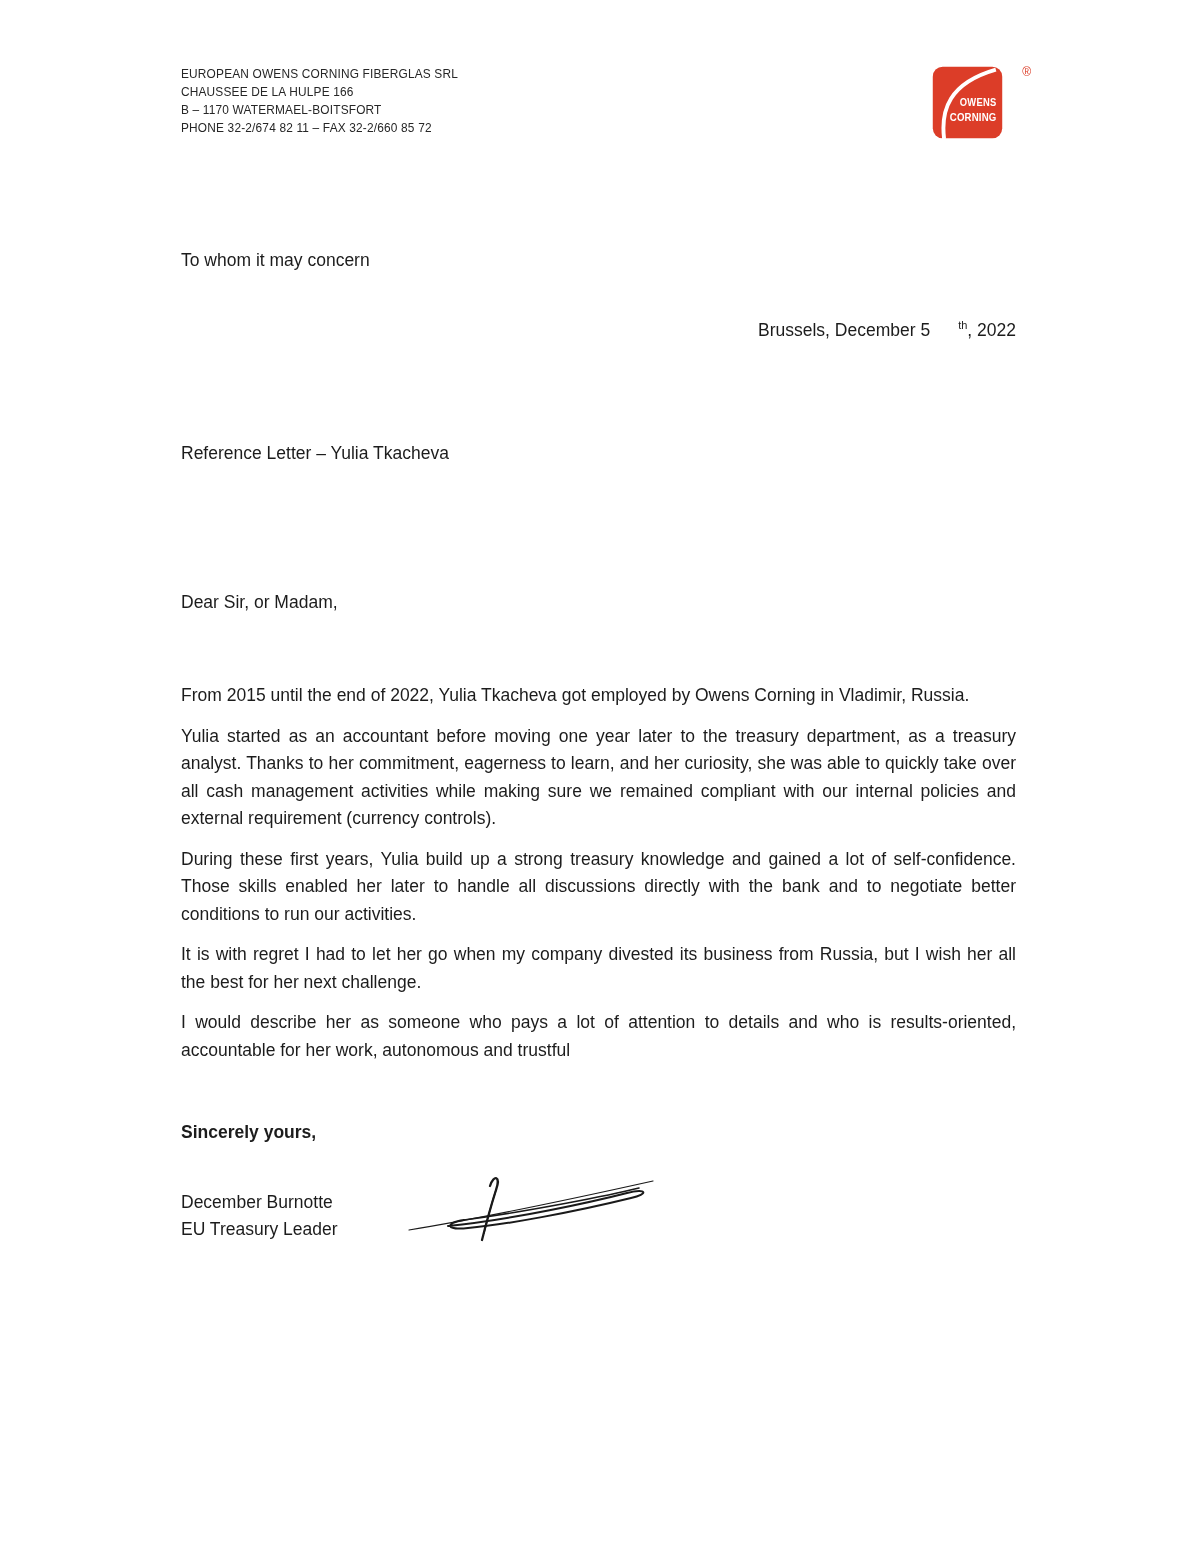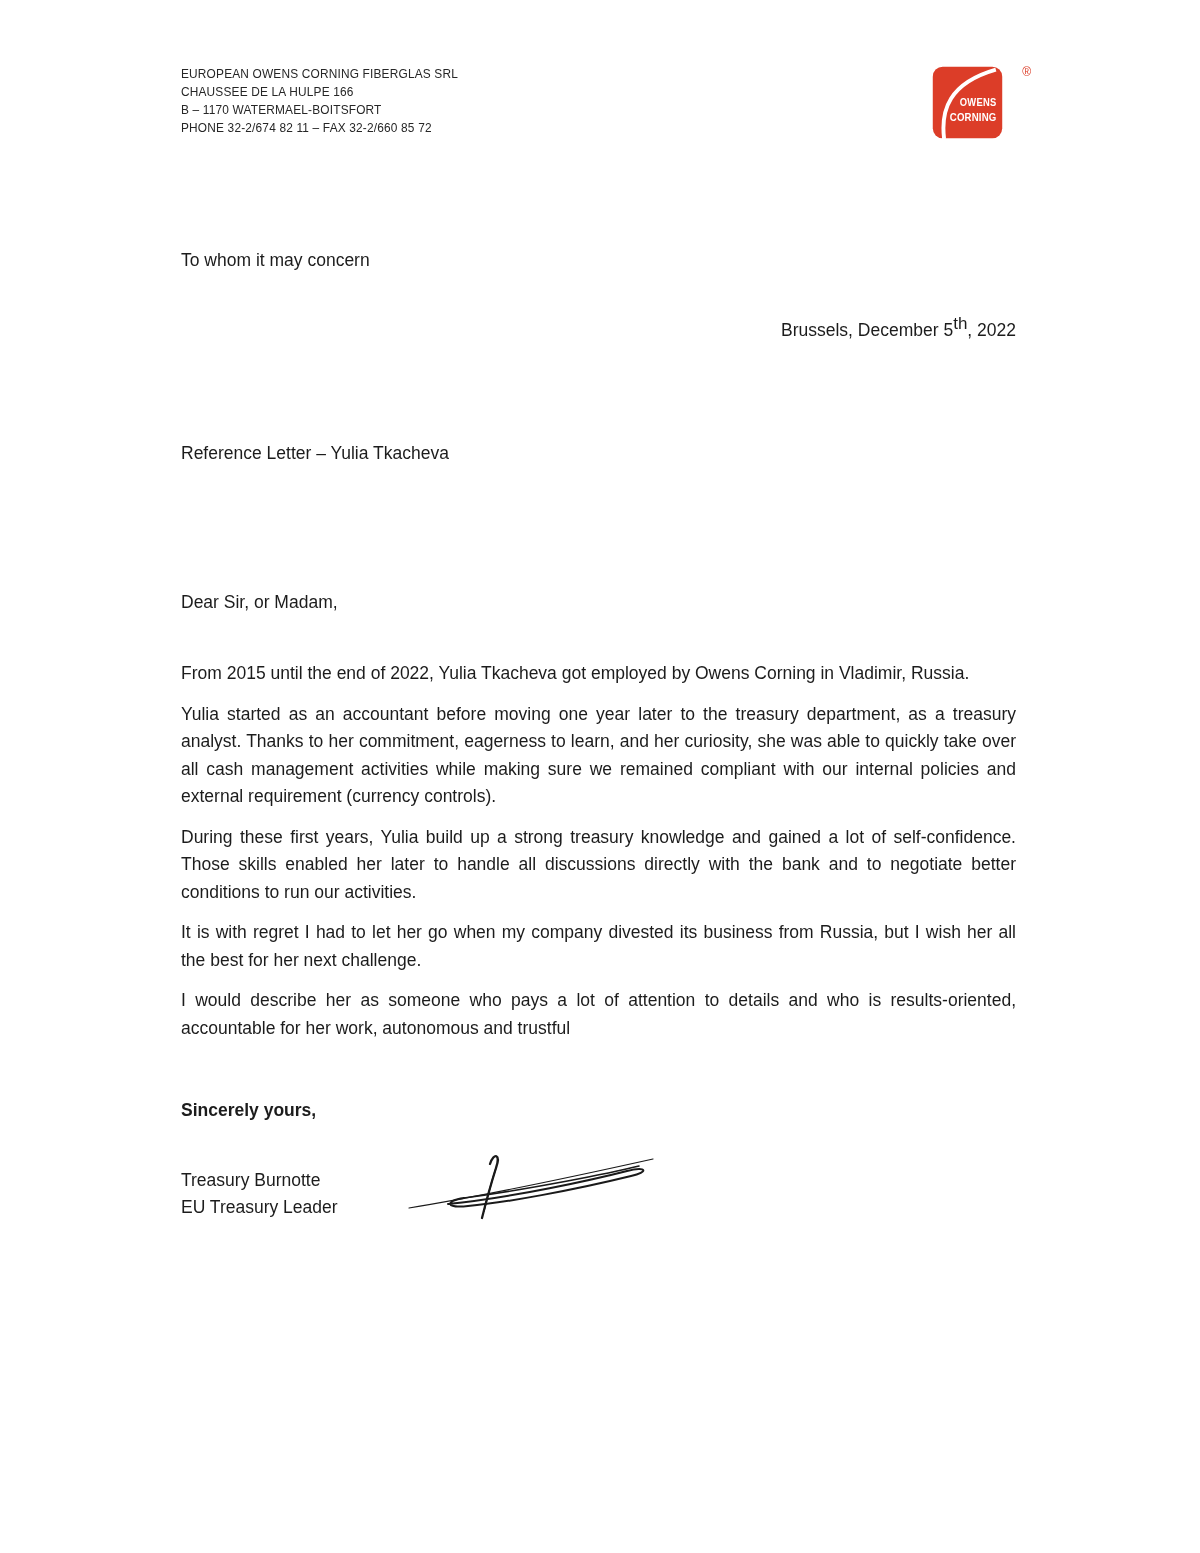--- a/index.html
+++ b/index.html
@@ -43,27 +43,27 @@
   .reg-mark {
     color: #DC3D28;
     font-size: 12px;
     line-height: 1;
     margin-left: 2px;
     margin-bottom: 13px;
   }
   .body-text { font-size: 17.5px; line-height: 27px; }
   .to-line   { margin-top: 108px; }
   .dateline  { margin-top: 43px; text-align: right; }
-  .dateline sup { font-size: 17px; line-height: 0; vertical-align: super; }
+  .dateline sup { font-size: 11px; line-height: 0; vertical-align: super; margin-left: 28px; }
   .subject {
     margin-top: 96px;
     text-underline-offset: 4px;
   }
   .greeting { margin-top: 122px; }
-  .paragraphs { margin-top: 44px; }
+  .paragraphs { margin-top: 66px; }
   .paragraphs p {
     margin: 0 0 13px 0;
     font-size: 17.5px;
     line-height: 27.5px;
     text-align: justify;
   }
   .closing { margin-top: 55px; font-weight: bold; }
   .signer-row { margin-top: 43px; position: relative; }
   .signer-row .sig-line { font-size: 17.5px; line-height: 27px; }
   .signature-wrap {
@@ -122,21 +122,21 @@
         <p>From 2015 until the end of 2022, Yulia Tkacheva got employed by Owens Corning in Vladimir, Russia.</p>
         <p>Yulia started as an accountant before moving one year later to the treasury department, as a treasury analyst. Thanks to her commitment, eagerness to learn, and her curiosity, she was able to quickly take over all cash management activities while making sure we remained compliant with our internal policies and external requirement (currency controls).</p>
         <p>During these first years, Yulia build up a strong treasury knowledge and gained a lot of self-confidence. Those skills enabled her later to handle all discussions directly with the bank and to negotiate better conditions to run our activities.</p>
         <p>It is with regret I had to let her go when my company divested its business from Russia, but I wish her all the best for her next challenge.</p>
         <p>I would describe her as someone who pays a lot of attention to details and who is results-oriented, accountable for her work, autonomous and trustful</p>
       </div>
 
     <div class="body-text closing">Sincerely yours,</div>
 
     <div class="signer-row">
-      <div class="sig-line">Treasury Burnotte</div>
+      <div class="sig-line">December Burnotte</div>
       <div class="sig-line">EU Treasury Leader</div>
 
       <div class="signature-wrap">
         <svg viewBox="0 0 250 72" xmlns="http://www.w3.org/2000/svg" fill="none" stroke="#1a1a1a" stroke-linecap="round">
           <path d="M3,59 C70,48 175,26 247,10" stroke-width="1.2"></path>
           <path d="M42,55 C105,49 190,30 221,22 C241,17 243,23 225,27 C168,41 98,54 62,57 C40,59.5 38,52 58,49" stroke-width="2"></path>
           <path d="M58,49 C125,40 205,24 233,17" stroke-width="1.6"></path>
           <path d="M84,15 C88,3 95,5 90,19 C84,38 79,57 76,69" stroke-width="2.3"></path>
           <path d="M90,19 C85,34 81,50 78,62" stroke-width="1.4"></path>
         </svg>

